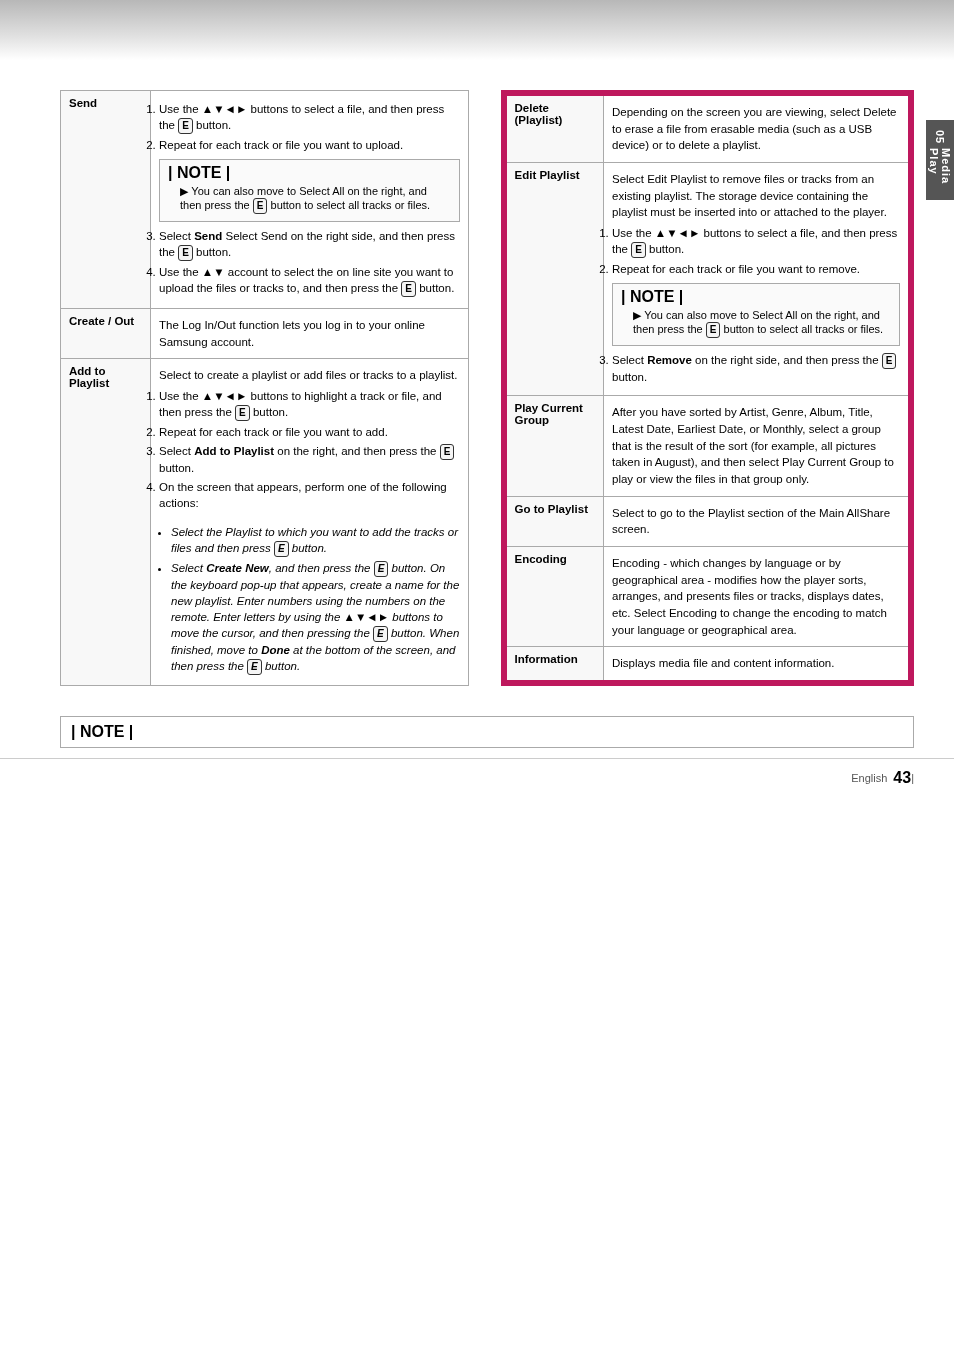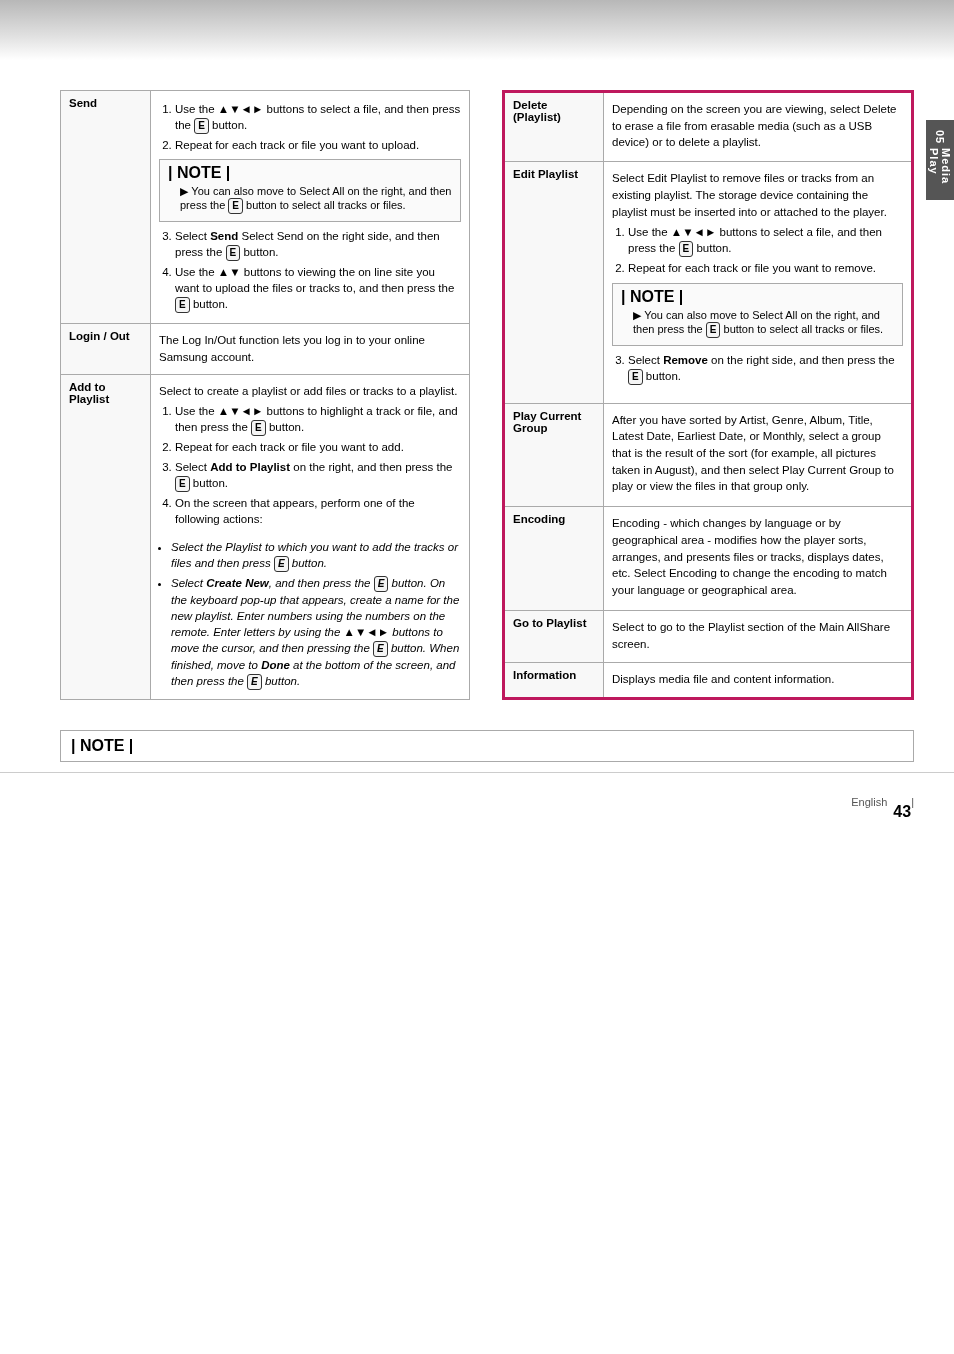--- a/index.html
+++ b/index.html
@@ -75,21 +75,21 @@
     .left-table .label-cell {
       font-weight: bold;
       width: 90px;
       background: #f8f8f8;
     }
 
     
     .right-table {
       flex: 1;
       border-collapse: collapse;
-      border: 3px solid #be185d;
+      border: 6px solid #be185d;
       font-size: 11.5px;
       margin-left: 20px;
     }
 
     .right-table td {
       border: 1px solid #aaa;
       padding: 6px 8px;
       vertical-align: top;
     }
 
@@ -110,21 +110,20 @@
       font-weight: bold;
       font-size: 16px;
     }
 
     .note-item {
       margin: 3px 0 3px 12px;
       font-size: 11px;
     }
 
     ol {
-      margin-left: 16px;
       margin-top: 4px;
       margin-bottom: 4px;
     }
 
     ol li {
       margin-bottom: 3px;
       line-height: 1.4;
     }
 
     ul {
@@ -174,21 +173,20 @@
 
     .footer-text {
       font-size: 11px;
       color: #555;
     }
 
     .footer-page {
       font-size: 16px;
       font-weight: bold;
       margin-left: 6px;
-      margin-top: 20px;
     }
 
     p {
       margin: 2px 0;
       line-height: 1.45;
     }
 
     .content-para {
       margin-bottom: 4px;
     }
@@ -230,30 +228,30 @@
                 <span>button to select all tracks or files.</span>
               </div>
             </div>
             <ol start="3">
               <li>
                 Select <span class="bold">Send</span> <span>Select Send on the right side, and then press the</span>
                 <span class="enter-icon">E</span>
                 <span>button.</span>
               </li>
               <li>
-                <span>Use the ▲▼ buttons to viewing the on line site you want to upload the files or tracks to, and then press the</span>
-                <span class="enter-icon">E</span>
-                <span>button.</span>
-              </li>
-            </ol>
-          </td>
-        </tr>
-
-        <tr>
-          <td class="label-cell"><span>Login / Out</span></td>
+                <span>Use the ▲▼ account to select the on line site you want to upload the files or tracks to, and then press the</span>
+                <span class="enter-icon">E</span>
+                <span>button.</span>
+              </li>
+            </ol>
+          </td>
+        </tr>
+
+        <tr>
+          <td class="label-cell"><span>Create / Out</span></td>
           <td>
             <p>The Log In/Out function lets you log in to your online Samsung account.</p>
           </td>
         </tr>
 
         <tr>
           <td class="label-cell"><span>Add to Playlist</span></td>
           <td>
             <p class="content-para">Select to create a playlist or add files or tracks to a playlist.</p>
             <ol>
@@ -333,30 +331,30 @@
         </tr>
 
         <tr>
           <td class="label-cell"><span>Play Current Group</span></td>
           <td>
             <p>After you have sorted by Artist, Genre, Album, Title, Latest Date, Earliest Date, or Monthly, select a group that is the result of the sort (for example, all pictures taken in August), and then select Play Current Group to play or view the files in that group only.</p>
           </td>
         </tr>
 
         <tr>
+          <td class="label-cell"><span>Go to Playlist</span></td>
+          <td>
+            <p>Select to go to the Playlist section of the Main AllShare screen.</p>
+          </td>
+        </tr>
+
+        <tr>
           <td class="label-cell"><span>Encoding</span></td>
           <td>
             <p>Encoding - which changes by language or by geographical area - modifies how the player sorts, arranges, and presents files or tracks, displays dates, etc. Select Encoding to change the encoding to match your language or geographical area.</p>
-          </td>
-        </tr>
-
-        <tr>
-          <td class="label-cell"><span>Go to Playlist</span></td>
-          <td>
-            <p>Select to go to the Playlist section of the Main AllShare screen.</p>
           </td>
         </tr>
 
         <tr>
           <td class="label-cell"><span>Information</span></td>
           <td>
             <p>Displays media file and content information.</p>
           </td>
         </tr>
 

